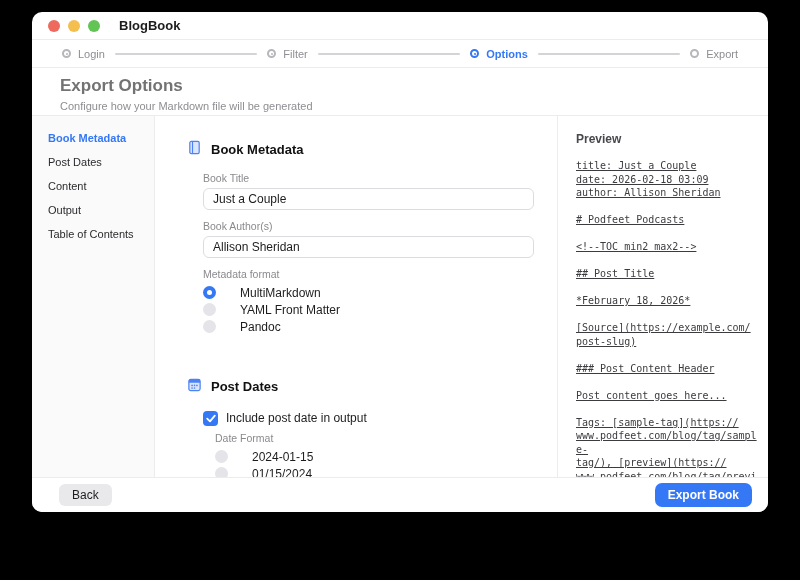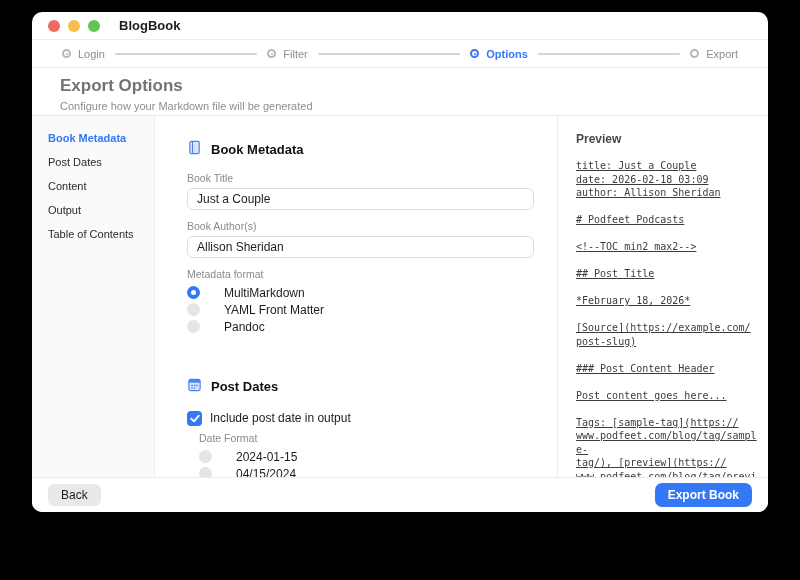--- a/index.html
+++ b/index.html
@@ -32,21 +32,21 @@
 
   
   .content { flex:1; min-height:0; display:flex; }
   .sidebar { width:123px; flex:none; background:#fafafa; border-right:1px solid #ececee; padding-top:10px; }
   .side-item { height:24px; display:flex; align-items:center; padding-left:16px; font-size:11px; color:#2b2b2e; cursor:default; }
   .side-item.on { color:#3478F6; font-weight:700; }
 
   .main { flex:1; padding:24px 23px 0 32px; overflow:hidden; }
   .section-head { display:flex; align-items:center; gap:9px; margin-bottom:13px; }
   .section-title { font-size:13px; font-weight:700; color:#111; }
-  .section-body { }
+  .section-body { margin-left:16px; }
   .field-label { font-size:10.5px; color:#8a8a8e; margin-bottom:4px; }
   .text-input { display:block; width:100%; height:22px; border:1px solid #dcdce0; border-radius:6px;
                 font-size:12px; color:#1d1d1f; padding:0 9px; background:#fff; margin-bottom:10px;
                 font-family:"Liberation Sans",sans-serif; outline:none; }
   .radio-row { display:flex; align-items:center; gap:24px; height:17px; }
   .radio { width:13px; height:13px; border-radius:50%; background:#e4e4e9; position:relative; flex:none; }
   .radio.on { background:#3478F6; }
   .radio.on::after { content:""; position:absolute; left:4px; top:4px; width:5px; height:5px; border-radius:50%; background:#fff; }
   .radio-label { font-size:12px; color:#1d1d1f; }
   .section2 { margin-top:42px; }
@@ -58,21 +58,21 @@
 
   .preview { width:211px; flex:none; border-left:1px solid #ececee; padding:16px 10px 0 18px; }
   .preview-title { font-size:12px; font-weight:700; color:#48484d; margin-bottom:13px; }
   .preview-pre { font-family:"DejaVu Sans Mono",monospace; font-size:10px; line-height:13.5px;
                  color:#3c3c40; white-space:pre-wrap; word-break:break-word;text-decoration:underline; }
 
   
   .footer { height:35px; flex:none; border-top:1px solid #ececee; display:flex; align-items:center;
             justify-content:space-between; padding:0 16px; background:#fff; }
   .btn-back { background:#e9e9eb; border:none; border-radius:6px; font-size:12px; padding:4px 13px;
-              color:#1d1d1f; font-family:"Liberation Sans",sans-serif; cursor:pointer; }
+              color:#1d1d1f; font-family:"Liberation Sans",sans-serif; cursor:pointer;margin-left:11px; }
   .btn-export { background:#3478F6; border:none; border-radius:7px; font-size:12px; font-weight:600;
                 padding:5px 13px; color:#fff; font-family:"Liberation Sans",sans-serif; cursor:pointer; }
 </style>
 </head>
 <body>
 
 <div class="window">
 
   <div class="titlebar">
     <div class="lights">
@@ -178,21 +178,21 @@
             <span class="checkbox-label">Include post date in output</span>
           </div>
           <div class="sub-block">
             <div class="field-label">Date Format</div>
             <div class="radio-row">
               <span class="radio"></span>
               <span class="radio-label">2024-01-15</span>
             </div>
             <div class="radio-row">
               <span class="radio"></span>
-              <span class="radio-label">04/15/2024</span>
+              <span class="radio-label">01/15/2024</span>
             </div>
 
           </div>
         </div>
       </div>
     </div>
 
     <div class="preview">
       <div class="preview-title">Preview</div>
       <div class="preview-pre">title: Just a Couple

